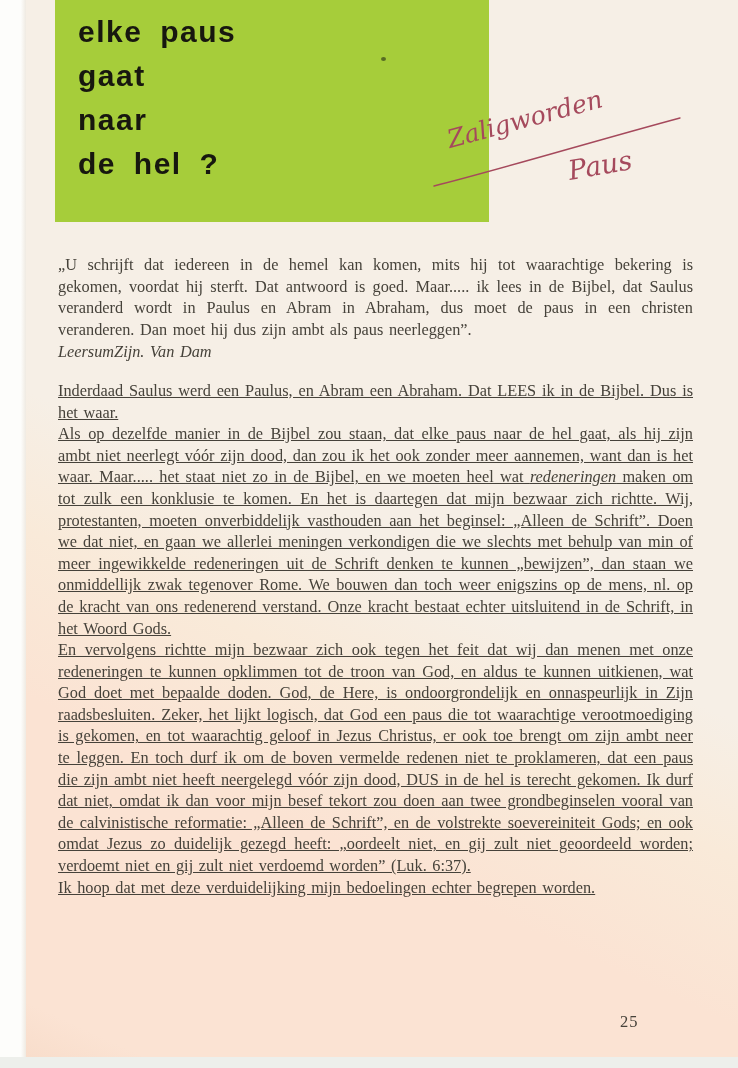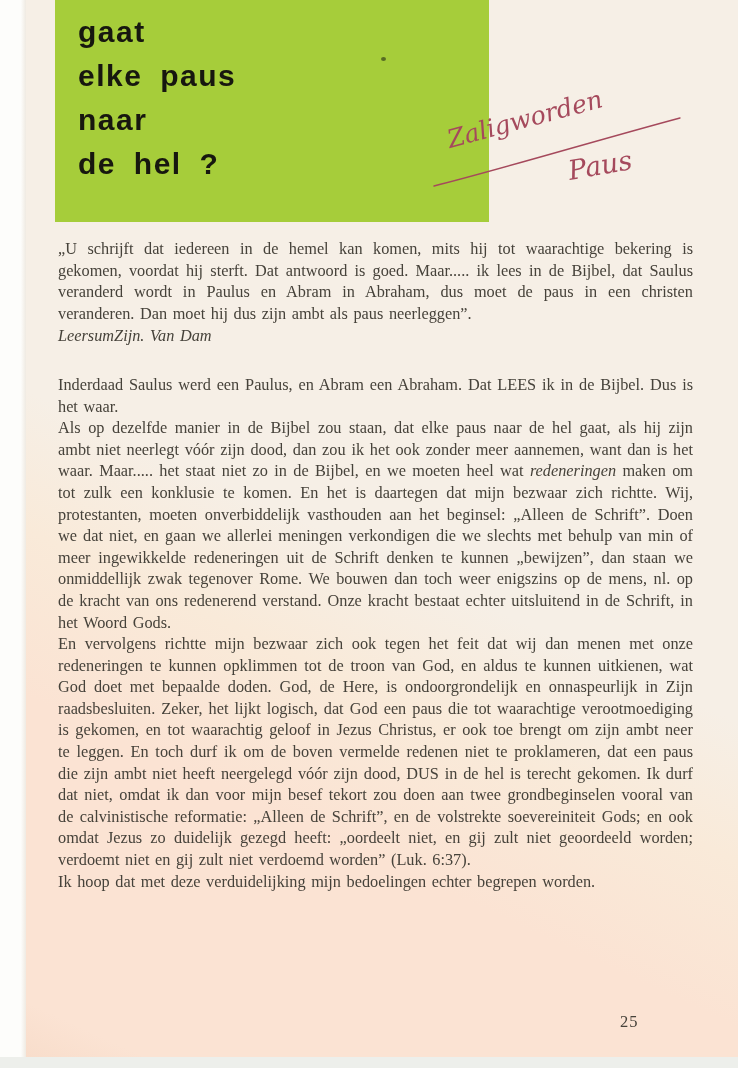--- a/index.html
+++ b/index.html
@@ -64,54 +64,55 @@
   .hw-text{
     font-family:"DejaVu Serif","Liberation Serif",serif;
     font-style:italic;
     fill:var(--annotation-ink);
   }
   .hw-stroke{
     stroke:var(--annotation-ink);stroke-width:1.4;fill:none;
     stroke-linecap:round;
   }
   .letter{
-    position:absolute;left:32px;top:238px;width:635px;
+    position:absolute;left:32px;top:254px;width:635px;
     color:var(--ink);
     font-size:16.3px;line-height:21.6px;
     word-spacing:1.5px;
   }
   .body-para{
     text-align:justify;
   }
   .sig-row{
     display:flex;justify-content:flex-start;
     font-style:italic;
     margin-top:1px;
   }
   .reply{
-    margin-top:27px;
+    margin-top:17px;
+    text-decoration:underline;
   }
   .it{font-style:italic;}
   .page-number{
     position:absolute;left:594px;top:1012px;
     color:var(--ink);font-size:16.5px;letter-spacing:1px;
   }
 </style>
 </head>
 <body>
 
 <div class="scan-left-strip"></div>
 <div class="scan-bottom-strip"></div>
 
 <div class="page">
 
   <div class="title-block">
     <div class="title-clipped">NOGMAALS?</div>
+    <div class="title-line">elke paus</div>
     <div class="title-line">gaat</div>
-    <div class="title-line">elke paus</div>
     <div class="title-line">naar</div>
     <div class="title-line">de hel ?</div>
     <div class="print-speck"></div>
   </div>
 
   <svg class="handwriting" viewBox="0 0 310 130">
     <path class="hw-stroke" d="M6 108 C 70 92, 170 62, 252 40"></path>
     <text class="hw-text" x="22" y="70" font-size="25" transform="rotate(-15 22 70)">Zaligworden</text>
     <text class="hw-text" x="142" y="102" font-size="27" transform="rotate(-10 142 102)">Paus</text>
   </svg>

